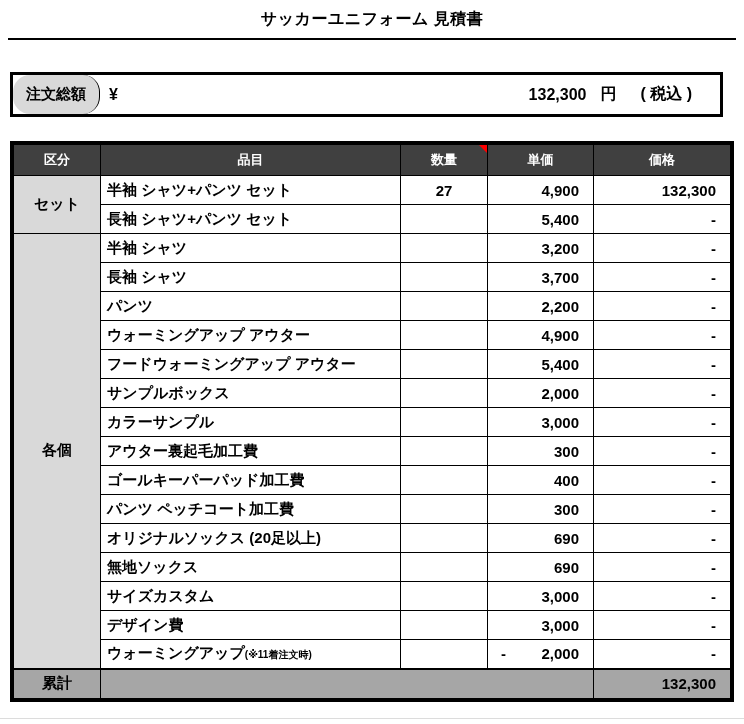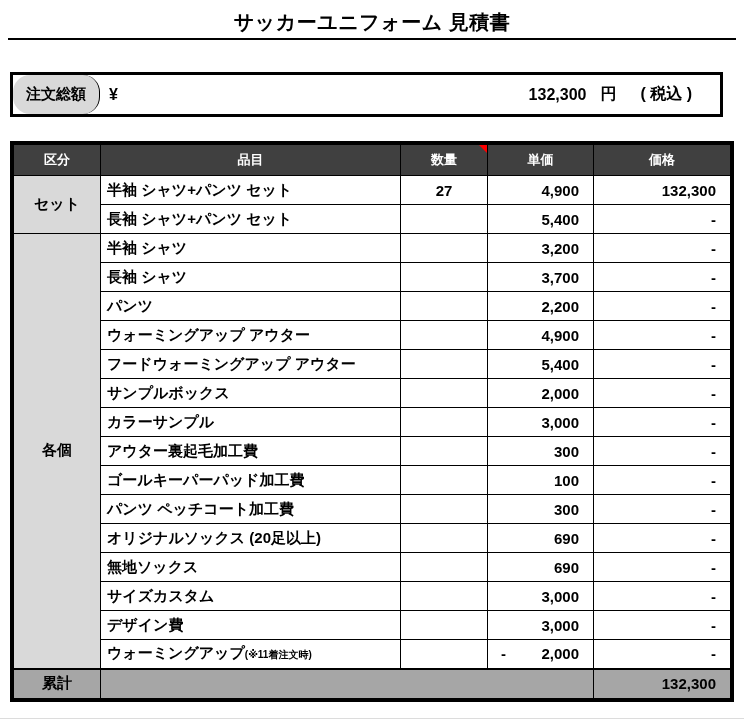--- a/index.html
+++ b/index.html
@@ -6,21 +6,21 @@
   html, body { width: 744px; background: #ffffff; }
   body {
     font-family: "Liberation Sans", "DejaVu Sans", sans-serif;
     font-weight: bold;
     color: #000000;
   }
   .page { position: relative; width: 744px; height: 724px; background: #ffffff; overflow: hidden; }
 
   .title {
     position: absolute; top: 9px; left: 0; width: 744px;
-    text-align: center; font-size: 20px; letter-spacing: 0.5px;
+    text-align: center; font-size: 16px; letter-spacing: 0.5px;
   }
   .title-rule {
     position: absolute; top: 38px; left: 8px; width: 728px; height: 0;
     border-top: 2px solid #000000;
   }
 
   
   .order-box {
     position: absolute; top: 72px; left: 10px; width: 713px; height: 45px;
     border: 3px solid #000000; display: flex; background: #ffffff;
@@ -167,21 +167,21 @@
           </tr>
           <tr>
             <td class="item"><span>アウター裏起毛加工費</span></td>
             <td class="qty"></td>
             <td class="unit">300</td>
             <td class="price">-</td>
           </tr>
           <tr>
             <td class="item"><span>ゴールキーパーパッド加工費</span></td>
             <td class="qty"></td>
-            <td class="unit">100</td>
+            <td class="unit">400</td>
             <td class="price">-</td>
           </tr>
           <tr>
             <td class="item"><span>パンツ ペッチコート加工費</span></td>
             <td class="qty"></td>
             <td class="unit">300</td>
             <td class="price">-</td>
           </tr>
           <tr>
             <td class="item"><span>オリジナルソックス (20足以上)</span></td>

